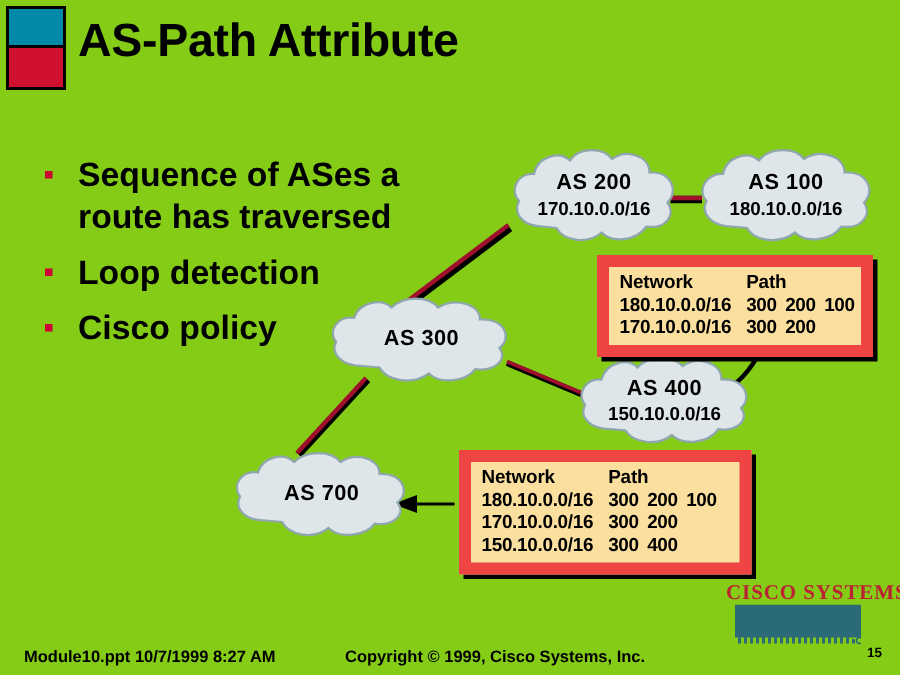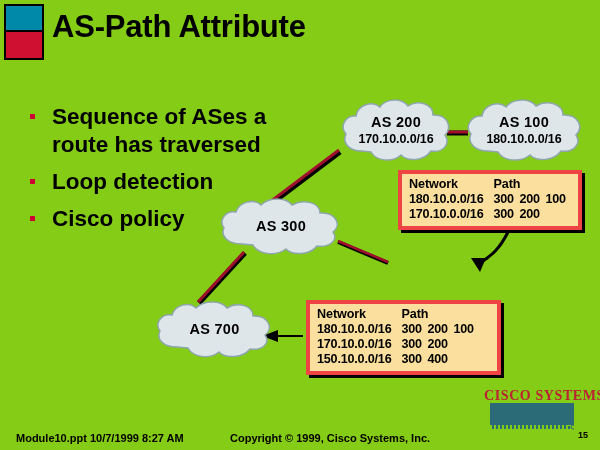--- a/index.html
+++ b/index.html
@@ -94,21 +94,21 @@
   .cloud-net {
     font-size: 12.5px;
     font-weight: bold;
     letter-spacing: -0.1px;
   }
 
   
   .bgp-table {
     position: absolute;
     background: #fbdf9e;
-    border: 4px solid #ef4444;
+    border: 8px solid #ef4444;
     box-sizing: border-box;
     padding: 3px 7px 4px 7px;
     box-shadow: 3px 3px 0 #000000;
   }
   .bgp-table table {
     border-collapse: collapse;
     font-size: 12.6px;
     font-weight: bold;
     color: #000000;
   }
@@ -246,20 +246,29 @@
 
   <div class="cloud" style="left:216px; top:197px; width:130px; height:62px;">
     <svg width="130" height="62" viewBox="0 0 130 62">
       <path d="M26,47 C12,47 4,39 8,31 C2,23 10,13 20,15 C23,5 38,1 45,8
                C53,0 70,0 76,8 C88,1 104,6 104,16 C120,15 126,28 117,35
                C123,43 113,51 101,49 C94,58 77,59 70,52 C59,60 42,57 37,48 Z" fill="#dfe6e9" stroke="#8fa6ae" stroke-width="1.5"></path>
     </svg>
     <div class="cloud-label cloud-name" style="top:21px;">AS 300</div>
   </div>
 
+  <div class="cloud" style="left:382px; top:236px; width:122px; height:66px;">
+    <svg width="122" height="66" viewBox="0 0 122 66">
+      <path d="M25,50 C11,50 4,42 8,34 C2,26 9,16 19,17 C22,6 36,2 43,9
+               C50,1 67,1 73,8 C84,1 99,6 99,17 C114,16 120,29 112,36
+               C118,44 109,52 97,50 C90,60 73,61 66,54 C56,62 40,59 35,51 Z" fill="#dfe6e9" stroke="#8fa6ae" stroke-width="1.5"></path>
+    </svg>
+    <div class="cloud-label cloud-name" style="top:15px;">AS 400</div>
+    <div class="cloud-label cloud-net" style="top:33px;">150.10.0.0/16</div>
+  </div>
 
   <div class="cloud" style="left:152px; top:300px; width:125px; height:62px;">
     <svg width="125" height="62" viewBox="0 0 125 62">
       <path d="M25,47 C11,47 4,39 8,31 C2,23 10,13 20,15 C23,5 37,1 44,8
                C52,0 69,0 75,8 C86,1 101,6 101,16 C116,15 122,28 113,35
                C119,43 110,51 98,49 C91,58 74,59 67,52 C57,60 41,57 36,48 Z" fill="#dfe6e9" stroke="#8fa6ae" stroke-width="1.5"></path>
     </svg>
     <div class="cloud-label cloud-name" style="top:21px;">AS 700</div>
   </div>
 

